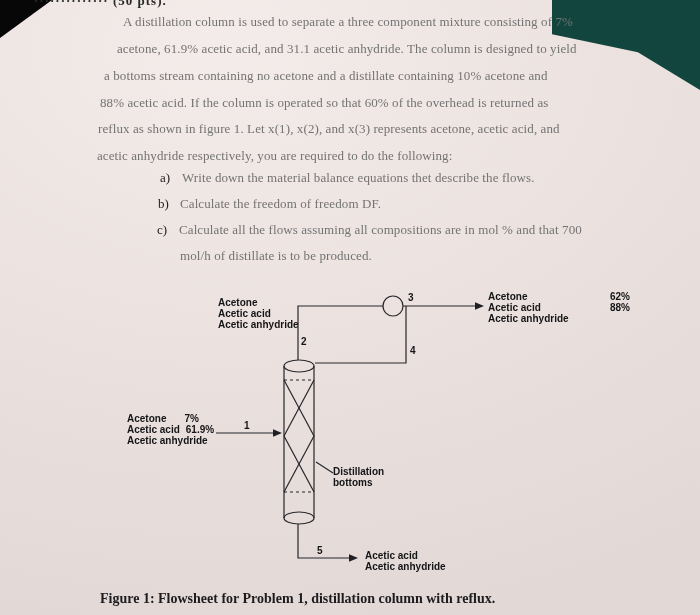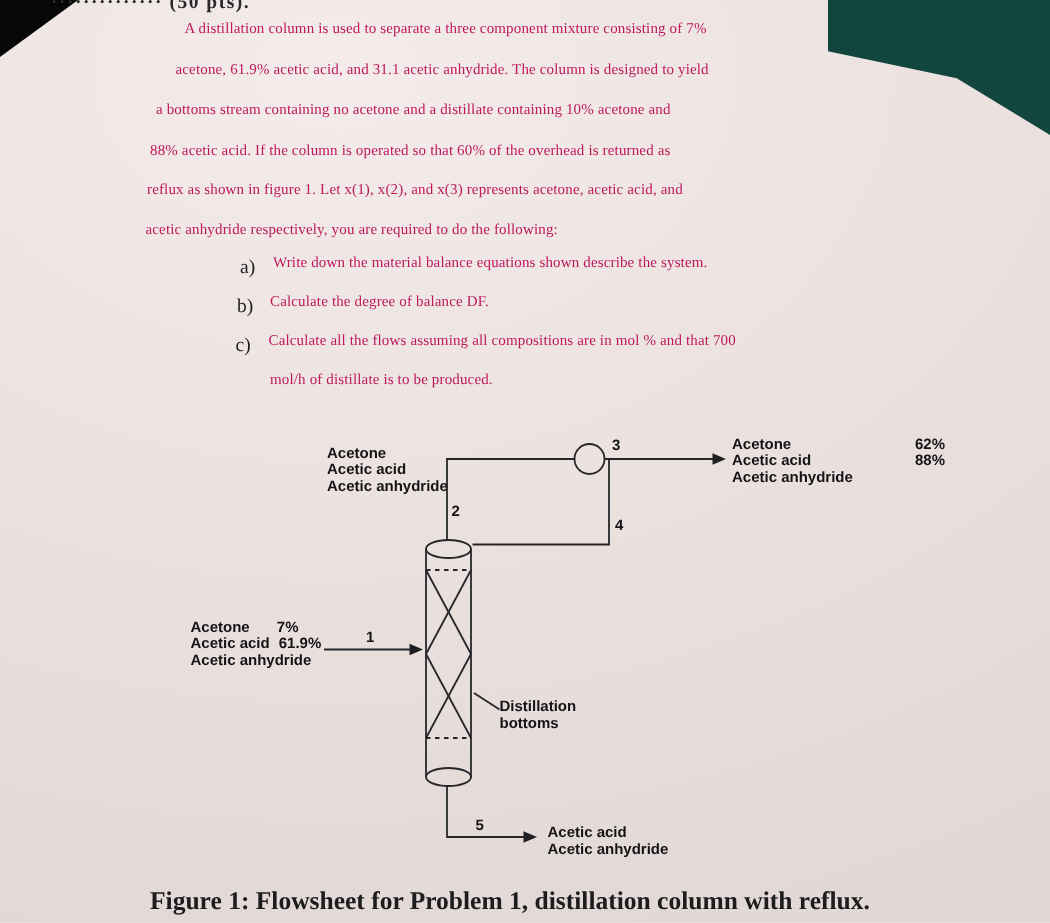--- a/index.html
+++ b/index.html
@@ -24,26 +24,26 @@
     background:#12453e;
     clip-path: polygon(0 0, 100% 0, 100% 100%, 58% 58%, 0 38%);
   }
   .top-fragment {
     position:absolute; left:34px; top:-7px;
     font-size:13px; font-weight:bold; color:#2a2a2c; white-space:nowrap;
     letter-spacing:1px;
   }
   .pline {
     position:absolute;
-    font-size:10px; color:#be185d; white-space:nowrap; letter-spacing:0.1px;
+    font-size:13px; color:#737373; white-space:nowrap; letter-spacing:0.1px;
   }
   .marker { position:absolute; font-size:13px; color:#1e1d20; }
   .caption {
     position:absolute; left:100px; top:591px;
-    font-size:17px; font-weight:bold; color:#1c1b1e; white-space:nowrap;
+    font-size:14px; font-weight:bold; color:#1c1b1e; white-space:nowrap;
   }
   svg.flowsheet { position:absolute; left:0; top:0; pointer-events:none; }
   svg.flowsheet line, svg.flowsheet polyline, svg.flowsheet ellipse, svg.flowsheet circle {
     stroke:#26262a; stroke-width:1.2; fill:none;
   }
   svg.flowsheet polygon { fill:#202024; stroke:none; }
   .dlabel {
     position:absolute;
     font-family:"Liberation Sans", sans-serif;
     font-size:10px; font-weight:bold; color:#141416;
@@ -69,24 +69,24 @@
 <div class="top-fragment">·············· (50 pts).</div>
 
 <div class="pline" style="left:123px; top:14px;">A distillation column is used to separate a three component mixture consisting of 7%</div>
 <div class="pline" style="left:104px; top:41px;margin-left:13px;">acetone, 61.9% acetic acid, and 31.1 acetic anhydride. The column is designed to yield</div>
 <div class="pline" style="left:104px; top:68px;">a bottoms stream containing no acetone and a distillate containing 10% acetone and</div>
 <div class="pline" style="left:100px; top:95px;">88% acetic acid. If the column is operated so that 60% of the overhead is returned as</div>
 <div class="pline" style="left:98px;  top:121px;text-align:center;">reflux as shown in figure 1. Let x(1), x(2), and x(3) represents acetone, acetic acid, and</div>
 <div class="pline" style="left:97px;  top:148px;">acetic anhydride respectively, you are required to do the following:</div>
 
 <div class="marker" style="left:160px; top:170px;">a)</div>
-<div class="pline" style="left:182px; top:170px;">Write down the material balance equations shown describe the system.</div>
+<div class="pline" style="left:182px; top:170px;">Write down the material balance equations thet describe the flows.</div>
 
 <div class="marker" style="left:158px; top:196px;">b)</div>
-<div class="pline" style="left:180px; top:196px;">Calculate the degree of balance DF.</div>
+<div class="pline" style="left:180px; top:196px;">Calculate the freedom of freedom DF.</div>
 
 <div class="marker" style="left:157px; top:222px;">c)</div>
 <div class="pline" style="left:179px; top:222px;">Calculate all the flows assuming all compositions are in mol % and that 700</div>
 <div class="pline" style="left:180px; top:248px;">mol/h of distillate is to be produced.</div>
 
 <svg class="flowsheet" width="700" height="615" viewBox="0 0 700 615">
 
   <g>
     <line x1="284" y1="366" x2="284" y2="518"></line>
     <line x1="314" y1="366" x2="314" y2="518"></line>

